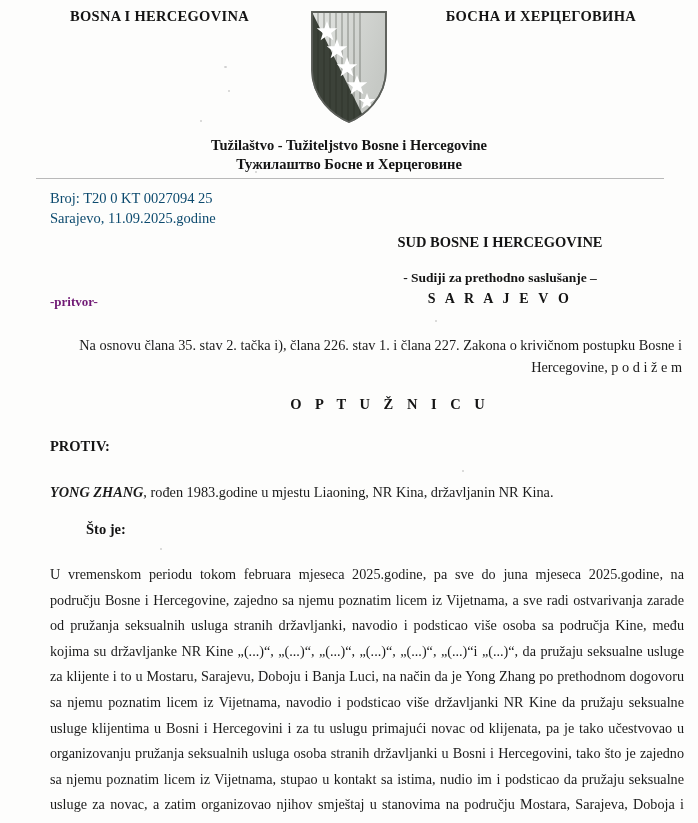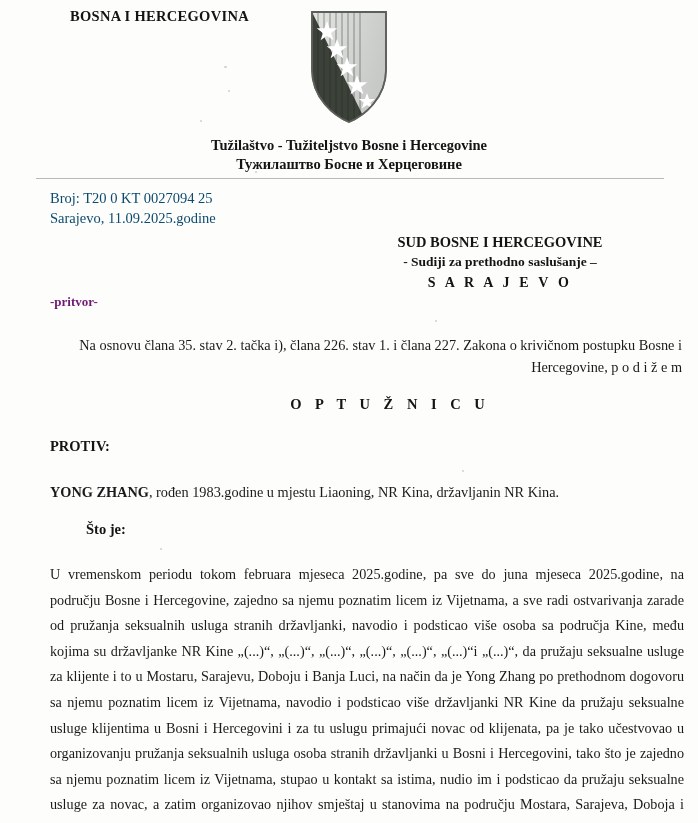--- a/index.html
+++ b/index.html
@@ -112,20 +112,21 @@
     font-weight: bold;
     font-size: 14.5px;
     line-height: 20px;
     color: #141414;
   }
   .court-judge {
     font-weight: bold;
     font-size: 13.5px;
     line-height: 20px;
     color: #141414;
+    margin-top: 16px;
   }
   .court-city {
     font-weight: bold;
     font-size: 14px;
     line-height: 21px;
     letter-spacing: 3.2px;
     color: #141414;
   }
 
   
@@ -179,20 +180,21 @@
     position: absolute;
     top: 482px;
     left: 50px;
     width: 632px;
     font-size: 14.3px;
     line-height: 21px;
     color: #1a1a1a;
   }
   .accused .name {
     font-weight: bold;
+    font-style: italic;
   }
 
   
   .whois-label {
     position: absolute;
     top: 521px;
     left: 50px;
     font-weight: bold;
     font-size: 14.5px;
     color: #141414;
@@ -221,20 +223,21 @@
     pointer-events: none;
   }
 </style>
 </head>
 <body>
 
 <div class="page">
 
   <div class="header-row">
     <div class="country-latin">BOSNA I HERCEGOVINA</div>
+    <div class="country-cyrillic">БОСНА И ХЕРЦЕГОВИНА</div>
   </div>
 
   <div class="coat-of-arms">
     <svg viewBox="0 0 86 118" width="86" height="118" aria-hidden="true">
       <defs>
         <linearGradient id="lightfill" x1="0" y1="0" x2="1" y2="0.4">
           <stop offset="0%" stop-color="#e3e5e2"></stop>
           <stop offset="100%" stop-color="#c6c9c5"></stop>
         </linearGradient>
         <clipPath id="shieldclip">

